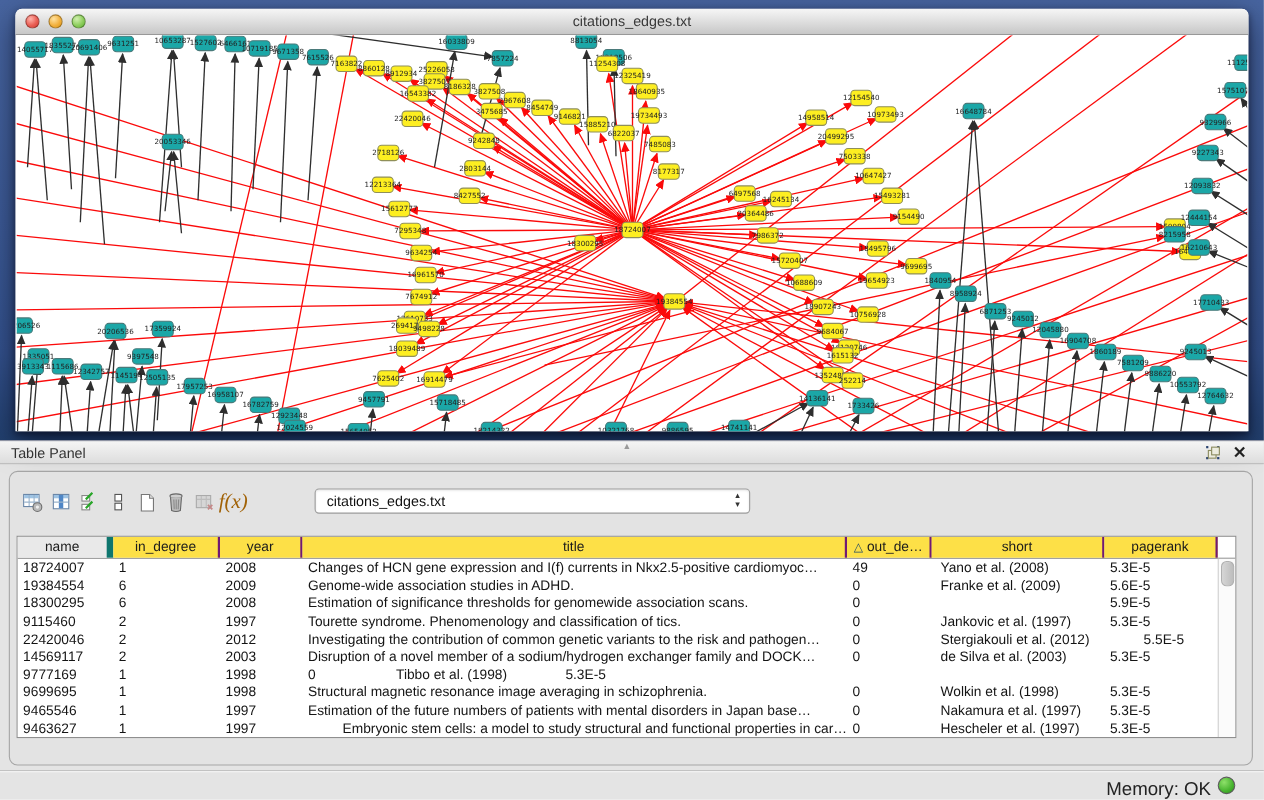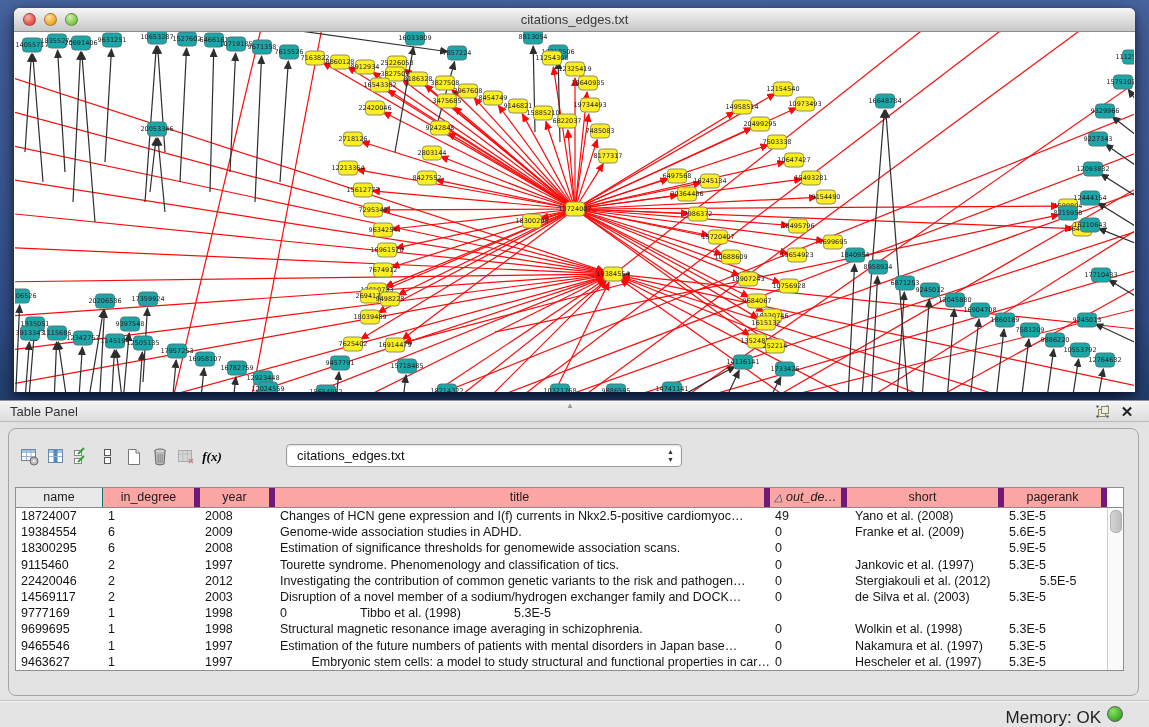--- a/index.html
+++ b/index.html
@@ -34,35 +34,35 @@
   .grip{position:absolute;left:566px;top:1px;color:#999;font-size:8px;line-height:8px;}
   .strip-ic{position:absolute;top:3px;width:16px;height:16px;cursor:default;}
   .float-ic{right:38px;}
   .close-ic{right:14px;font-size:15px;font-weight:bold;color:#222;line-height:16px;text-align:center;}
 
   
   .inner{position:absolute;left:8px;top:428px;width:1131px;height:268px;
          border:1px solid #a5a5a5;border-radius:8px;background:#e3e3e3;box-sizing:border-box;}
   .toolbar{position:absolute;left:8px;top:14px;height:28px;display:flex;align-items:center;}
   .tbtn{width:26px;height:24px;display:flex;align-items:center;justify-content:center;}
-  .fx{font-family:"Liberation Serif",serif;font-style:italic;font-size:13px;color:#000000;font-weight:bold;}
+  .fx{font-family:"Liberation Serif",serif;font-style:italic;font-size:19px;color:#a16207;font-weight:normal;}
   .combo{position:absolute;left:277px;top:15px;width:396px;height:23px;background:#fff;
          border:1px solid #9b9b9b;border-radius:4px;font-size:13px;color:#111;
          line-height:22px;padding-left:10px;box-sizing:border-box;
          box-shadow:inset 0 1px 2px rgba(0,0,0,.12);}
   .combo .arrows{position:absolute;right:7px;top:3px;font-size:7px;line-height:8px;color:#333;text-align:center;}
 
   
   .dtable{position:absolute;left:6px;top:58px;width:1109px;height:184px;background:#fff;
           border:1px solid #8f8f8f;box-sizing:border-box;overflow:hidden;}
   .thead{display:flex;height:20px;border-bottom:1px solid #8a8a8a;box-sizing:border-box;}
-  .th{background:#fca5a5;border-right:6px solid #701a75;box-sizing:border-box;
+  .th{background:#fde047;border-right:2px solid #701a75;box-sizing:border-box;
       font-size:12.5px;color:#1c1c1c;text-align:center;line-height:19px;
       white-space:nowrap;overflow:hidden;}
-  .th.first{background:#e9e9e9;border-right:1px solid #0f766e;}
+  .th.first{background:#e9e9e9;border-right:6px solid #0f766e;}
   .sorttri{color:#1d4866;font-size:11px;}
   .trow{display:flex;height:16.2px;font-size:12.5px;color:#141414;line-height:16.2px;}
   .td{padding-left:5px;white-space:nowrap;overflow:hidden;box-sizing:border-box;}
   .vscroll{position:absolute;right:0;top:20px;bottom:0;width:15px;background:#fbfbfb;border-left:1px solid #cfcfcf;}
   .vthumb{position:absolute;left:2px;top:2px;width:10px;height:21px;border-radius:5px;
           background:linear-gradient(90deg,#d6d6d6,#bdbdbd);border:1px solid #b0b0b0;}
 
   
   .tabs{position:absolute;left:419px;top:244px;height:22px;display:flex;
         border:1px solid #8f8f8f;border-radius:5px;overflow:hidden;background:#fff;}
@@ -875,21 +875,21 @@
     <span>citations_edges.txt</span>
     <span class="arrows">▲<br>▼</span>
   </div>
 
   <div class="dtable">
     <div class="thead" id="thead">
         <div class="th first" style="width: 87px;">name</div>
         <div class="th" style="width: 97px;">in_degree</div>
         <div class="th" style="width: 75px;">year</div>
         <div class="th" style="width: 495px;">title</div>
-        <div class="th" style="width: 77px; font-style: italic;"><span class="sorttri">△</span> out_de…</div>
+        <div class="th" style="width: 77px;"><span class="sorttri">△</span> out_de…</div>
         <div class="th" style="width: 157px;">short</div>
         <div class="th" style="width: 103px;">pagerank</div>
       </div>
     <div id="tbody">
         <div class="trow">
           <div class="td" style="width: 87px;">18724007</div>
           <div class="td" style="width: 97px;">1</div>
           <div class="td" style="width: 75px;">2008</div>
           <div class="td" style="width: 495px;">Changes of HCN gene expression and I(f) currents in Nkx2.5-positive cardiomyoc…</div>
           <div class="td" style="width: 77px;">49</div>

